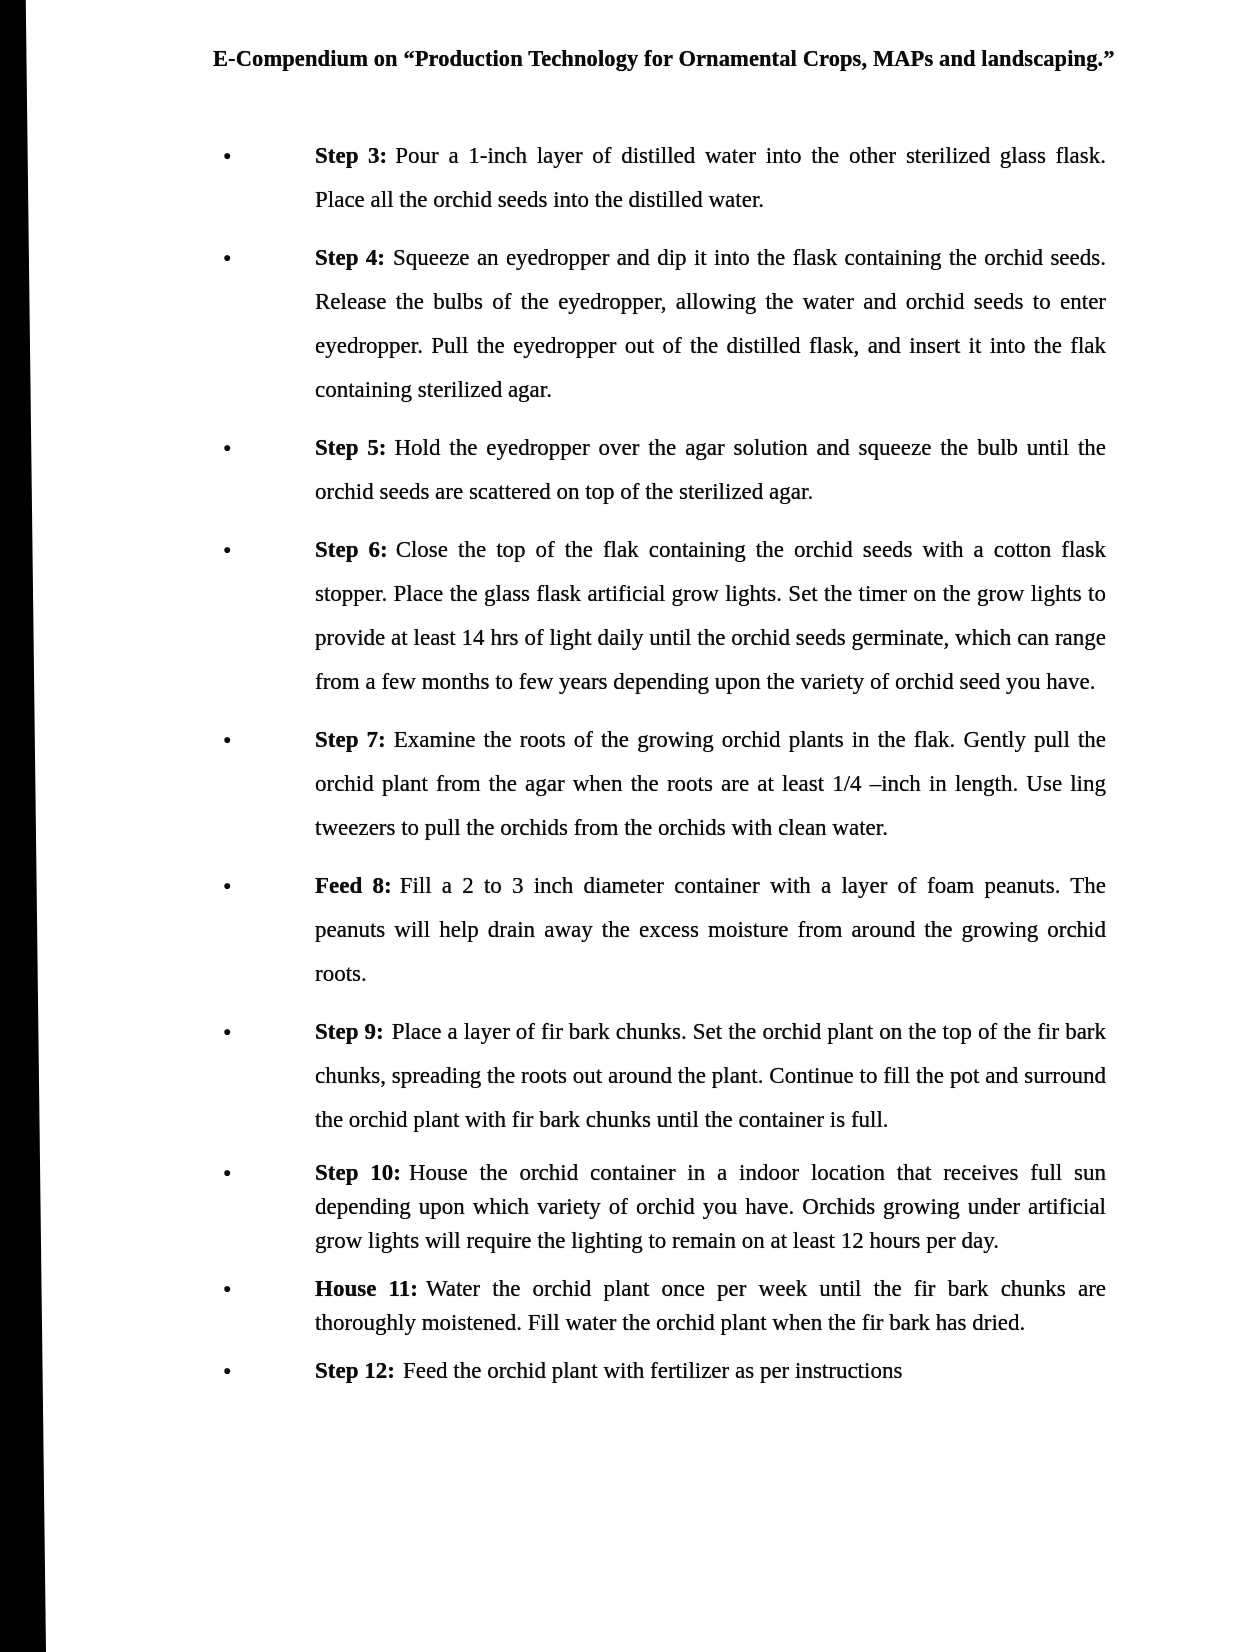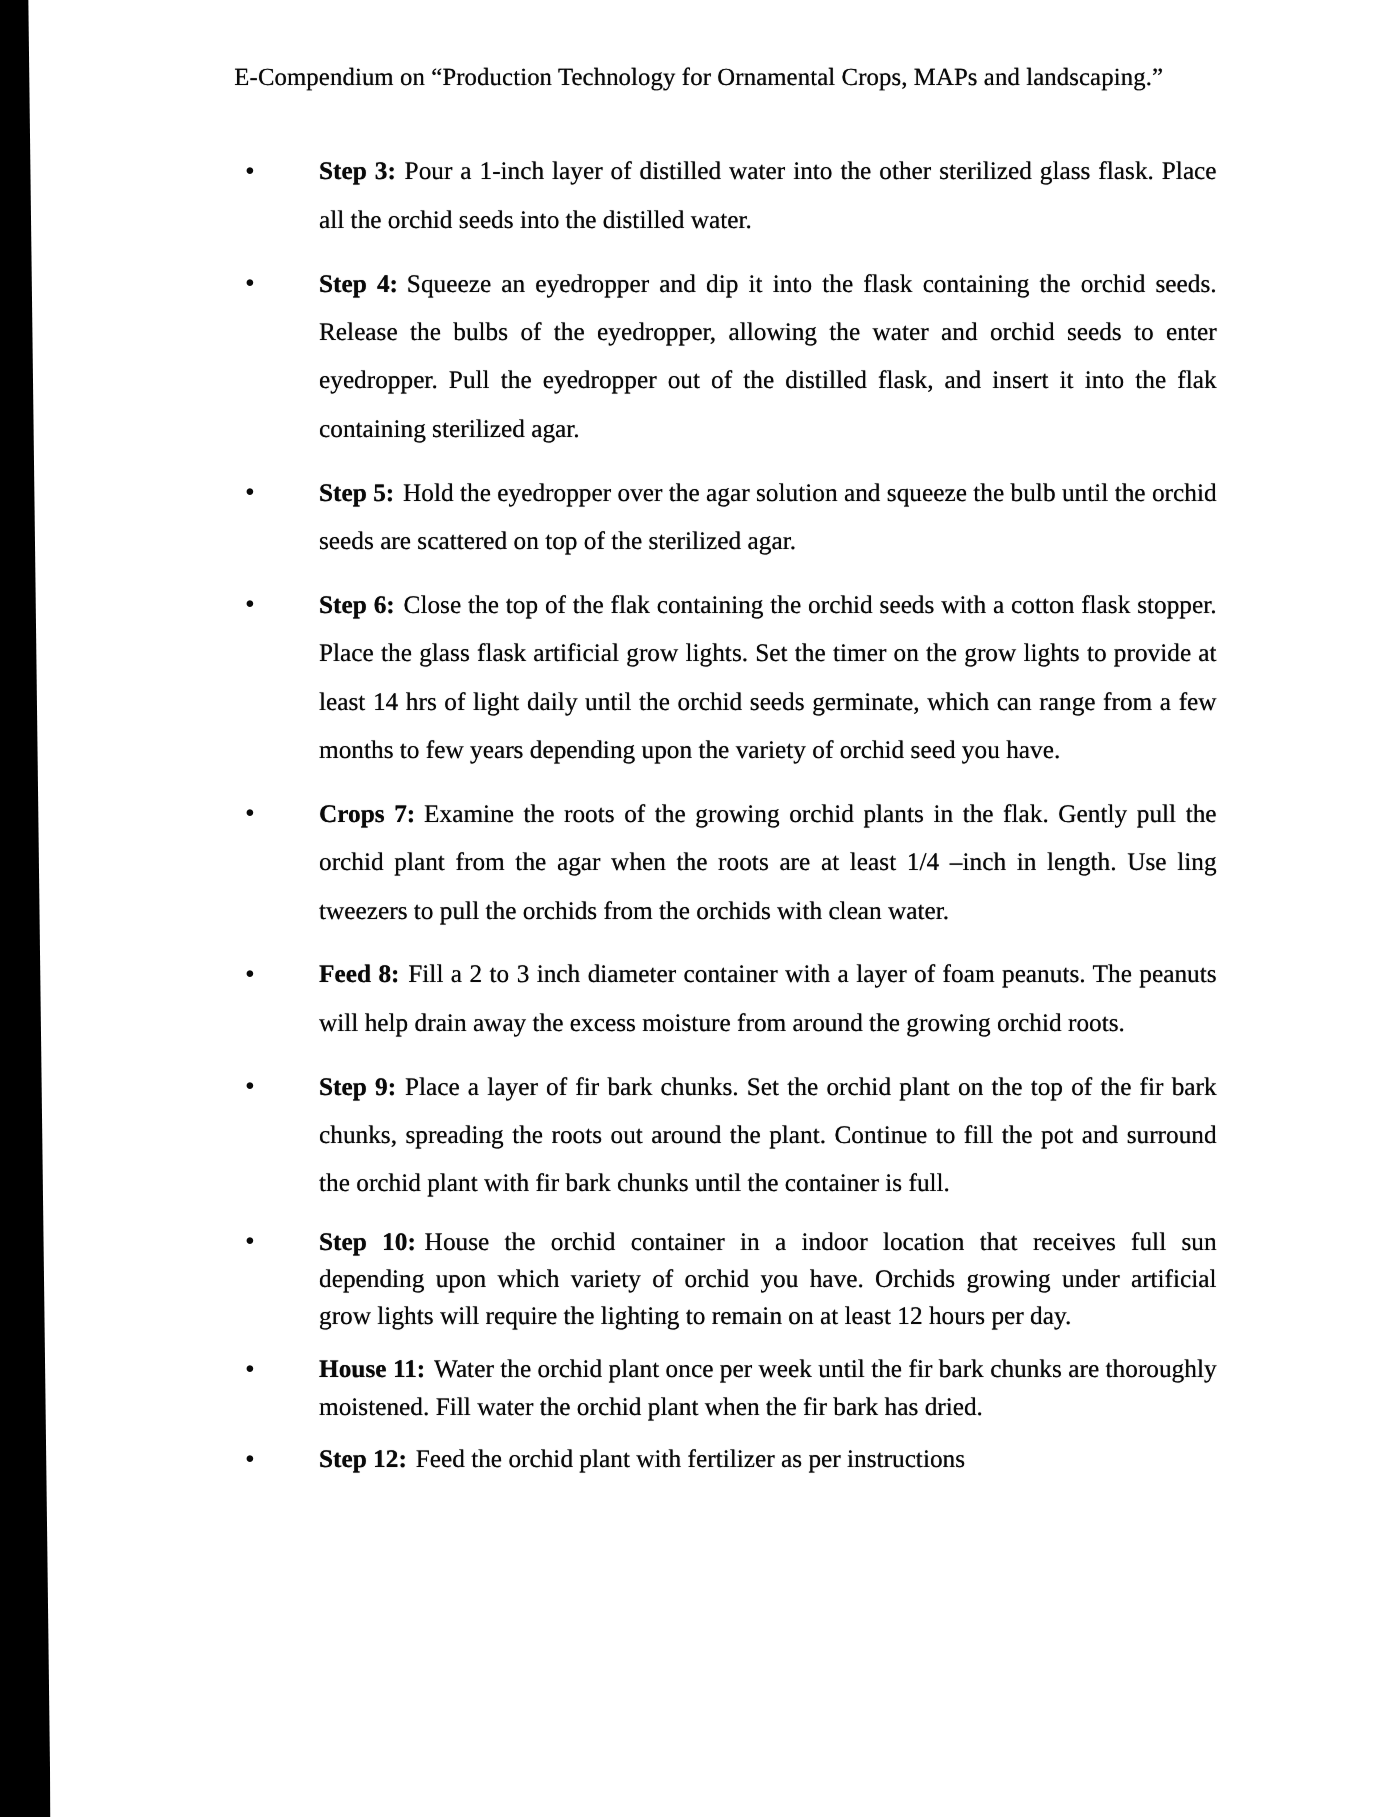--- a/index.html
+++ b/index.html
@@ -16,25 +16,26 @@
   .scan-bar {
     position: absolute;
     left: 0; top: 0;
     width: 46px; height: 100%;
     background: #000;
     clip-path: polygon(0 0, 56% 0, 100% 100%, 0 100%);
   }
   .header {
     position: absolute;
     left: 213px;
-    top: 57px;
+    top: 46px;
     font-size: 22.5px;
     letter-spacing: 0.1px;
     white-space: nowrap;
     text-shadow: 0 0 0.7px rgba(0,0,0,0.8);
+    font-weight: bold;
   }
   .content {
     position: absolute;
     left: 290px;
     top: 134px;
     width: 816px;
   }
   p { margin: 0; }
   .intro {
     font-size: 23px;
@@ -45,20 +46,21 @@
   }
   .step {
     position: relative;
     margin-bottom: 14px;
   }
   .step-para {
     font-size: 23px;
     line-height: 44px;
     text-align: justify;
     text-shadow: 0 0 0.7px rgba(0,0,0,0.8);
+    margin-left: 25px;
   }
   .step.compact .step-para { line-height: 34px; }
   .bullet {
     position: absolute;
     left: -67px;
     top: 0;
     width: 16px;
     font-size: 14px;
     line-height: 44px;
     text-shadow: none;
@@ -93,21 +95,21 @@
     <p class="step-para"><b class="step-label">Step 5:</b><span class="step-body">Hold the eyedropper over the agar solution and squeeze the bulb until the orchid seeds are scattered on top of the sterilized agar.</span></p>
   </div>
 
   <div class="step">
     <span class="bullet">●</span>
     <p class="step-para"><b class="step-label">Step 6:</b><span class="step-body">Close the top of the flak containing the orchid seeds with a cotton flask stopper. Place the glass flask artificial grow lights. Set the timer on the grow lights to provide at least 14 hrs of light daily until the orchid seeds germinate, which can range from a few months to few years depending upon the variety of orchid seed you have.</span></p>
   </div>
 
   <div class="step">
     <span class="bullet">●</span>
-    <p class="step-para"><b class="step-label">Crops 7:</b><span class="step-body">Examine the roots of the growing orchid plants in the flak. Gently pull the orchid plant from the agar when the roots are at least 1/4 –inch in length. Use ling tweezers to pull the orchids from the orchids with clean water.</span></p>
+    <p class="step-para"><b class="step-label">Step 7:</b><span class="step-body">Examine the roots of the growing orchid plants in the flak. Gently pull the orchid plant from the agar when the roots are at least 1/4 –inch in length. Use ling tweezers to pull the orchids from the orchids with clean water.</span></p>
   </div>
 
   <div class="step">
     <span class="bullet">●</span>
     <p class="step-para"><b class="step-label">Feed 8:</b><span class="step-body">Fill a 2 to 3 inch diameter container with a layer of foam peanuts. The peanuts will help drain away the excess moisture from around the growing orchid roots.</span></p>
   </div>
 
   <div class="step">
     <span class="bullet">●</span>
     <p class="step-para"><b class="step-label">Step 9:</b><span class="step-body">Place a layer of fir bark chunks. Set the orchid plant on the top of the fir bark chunks, spreading the roots out around the plant. Continue to fill the pot and surround the orchid plant with fir bark chunks until the container is full.</span></p>

